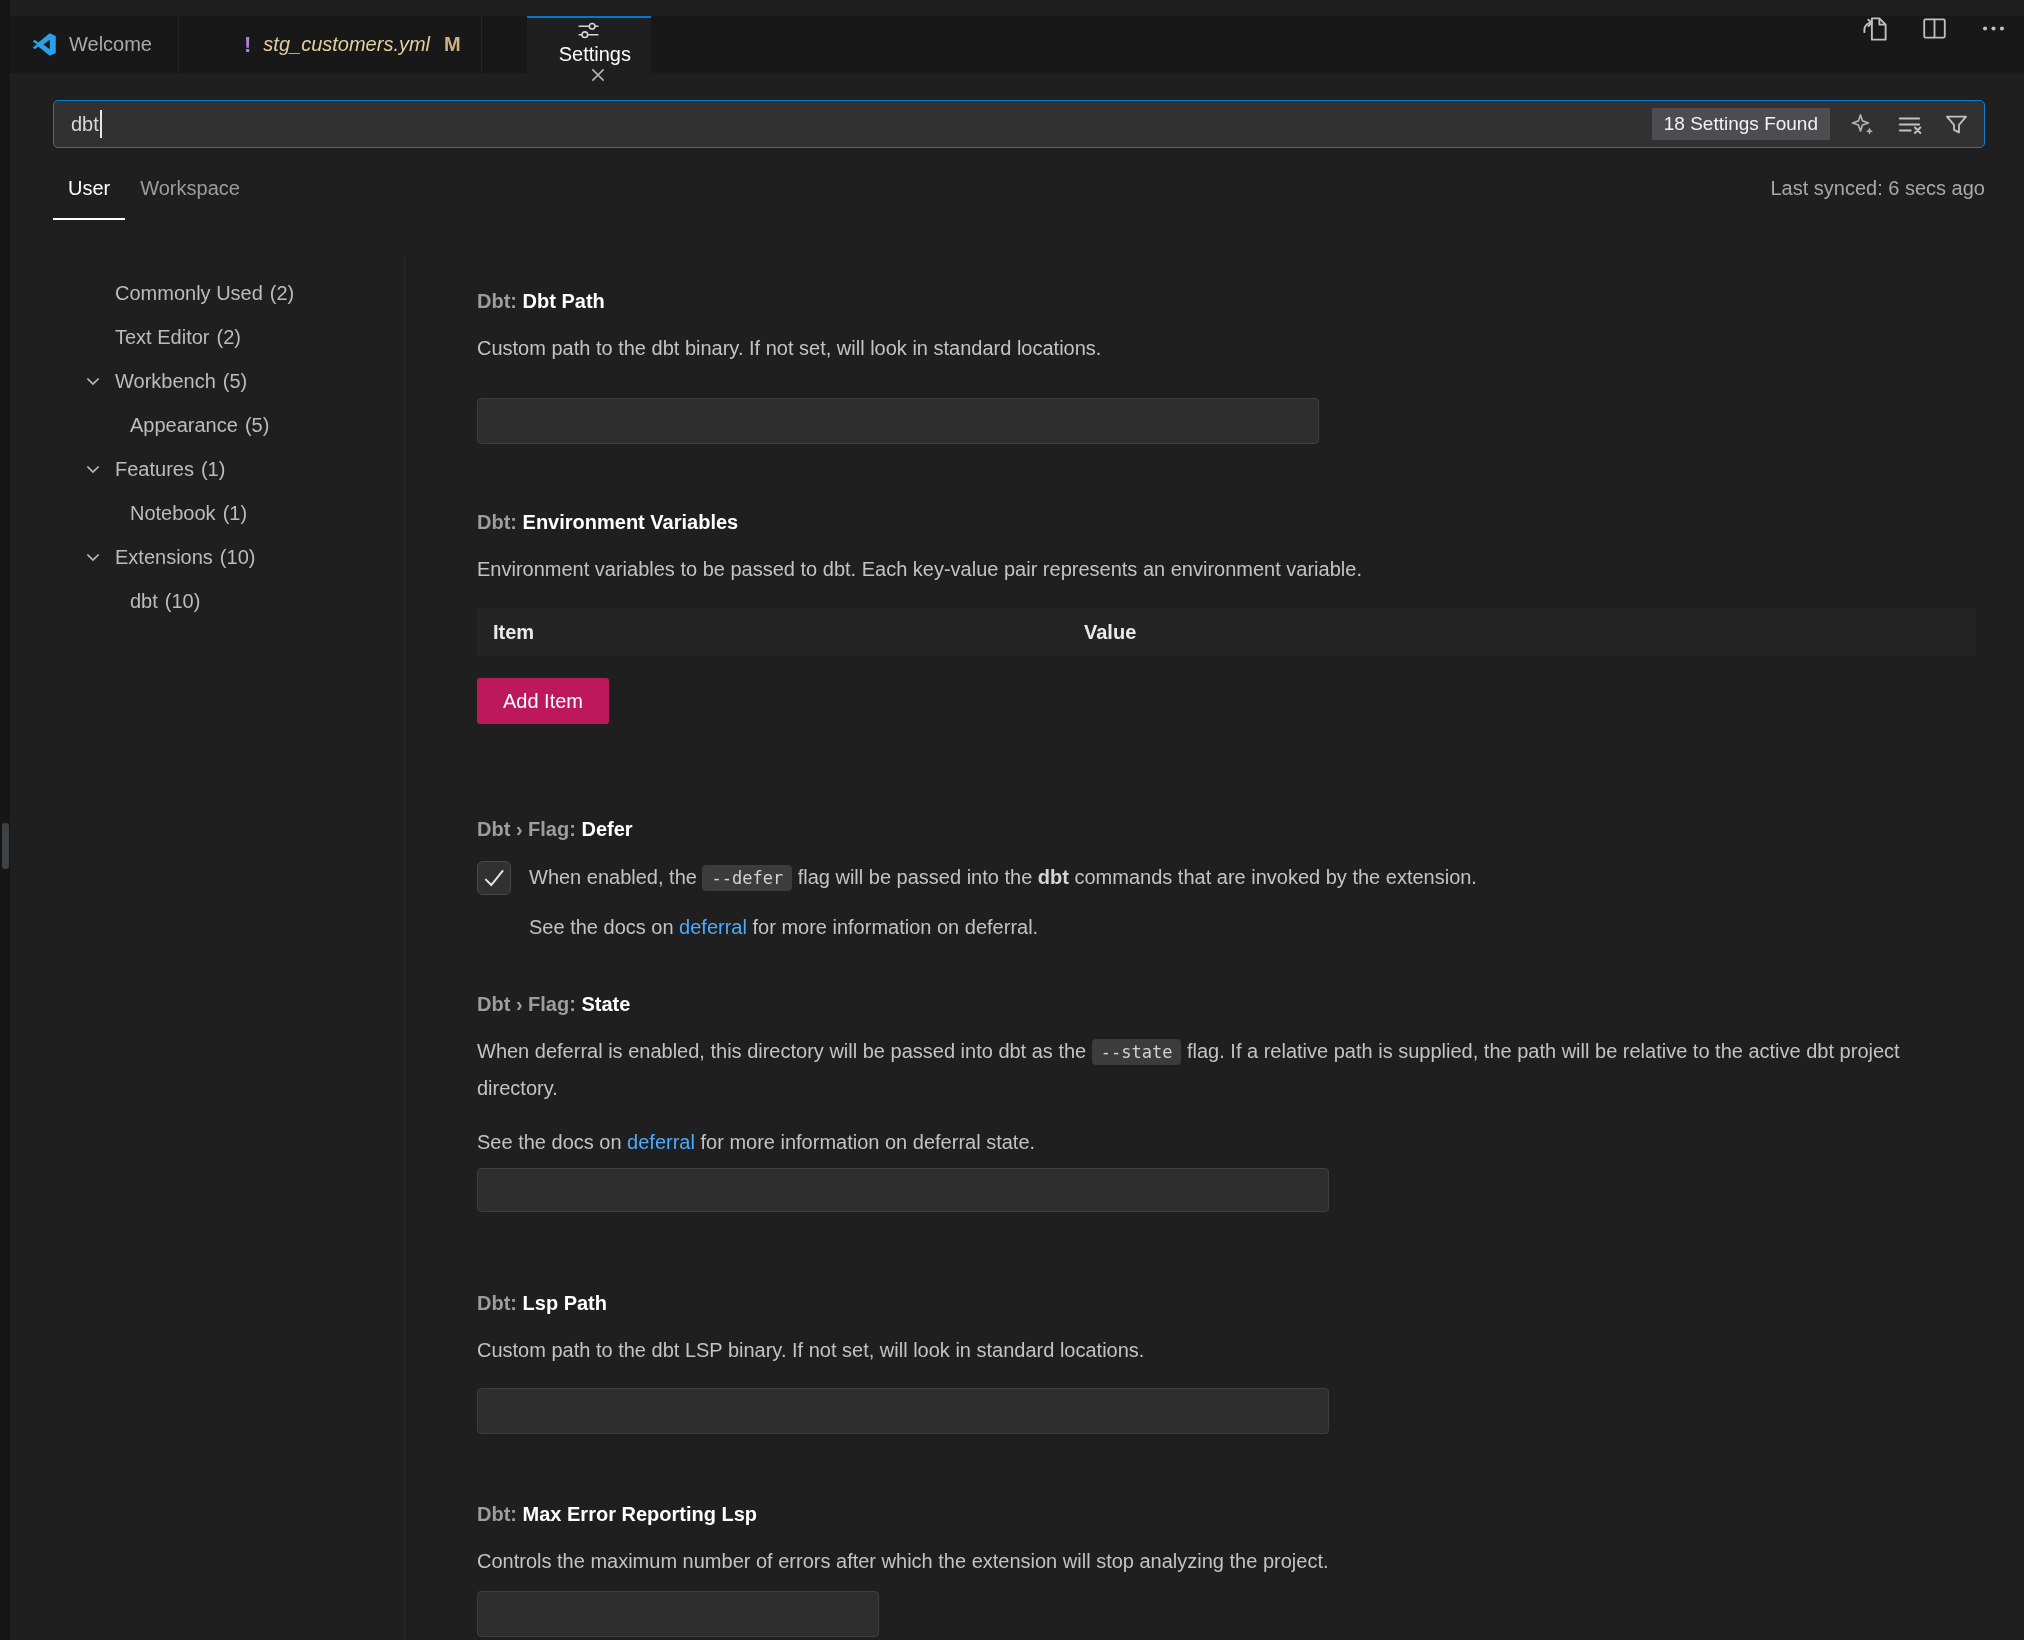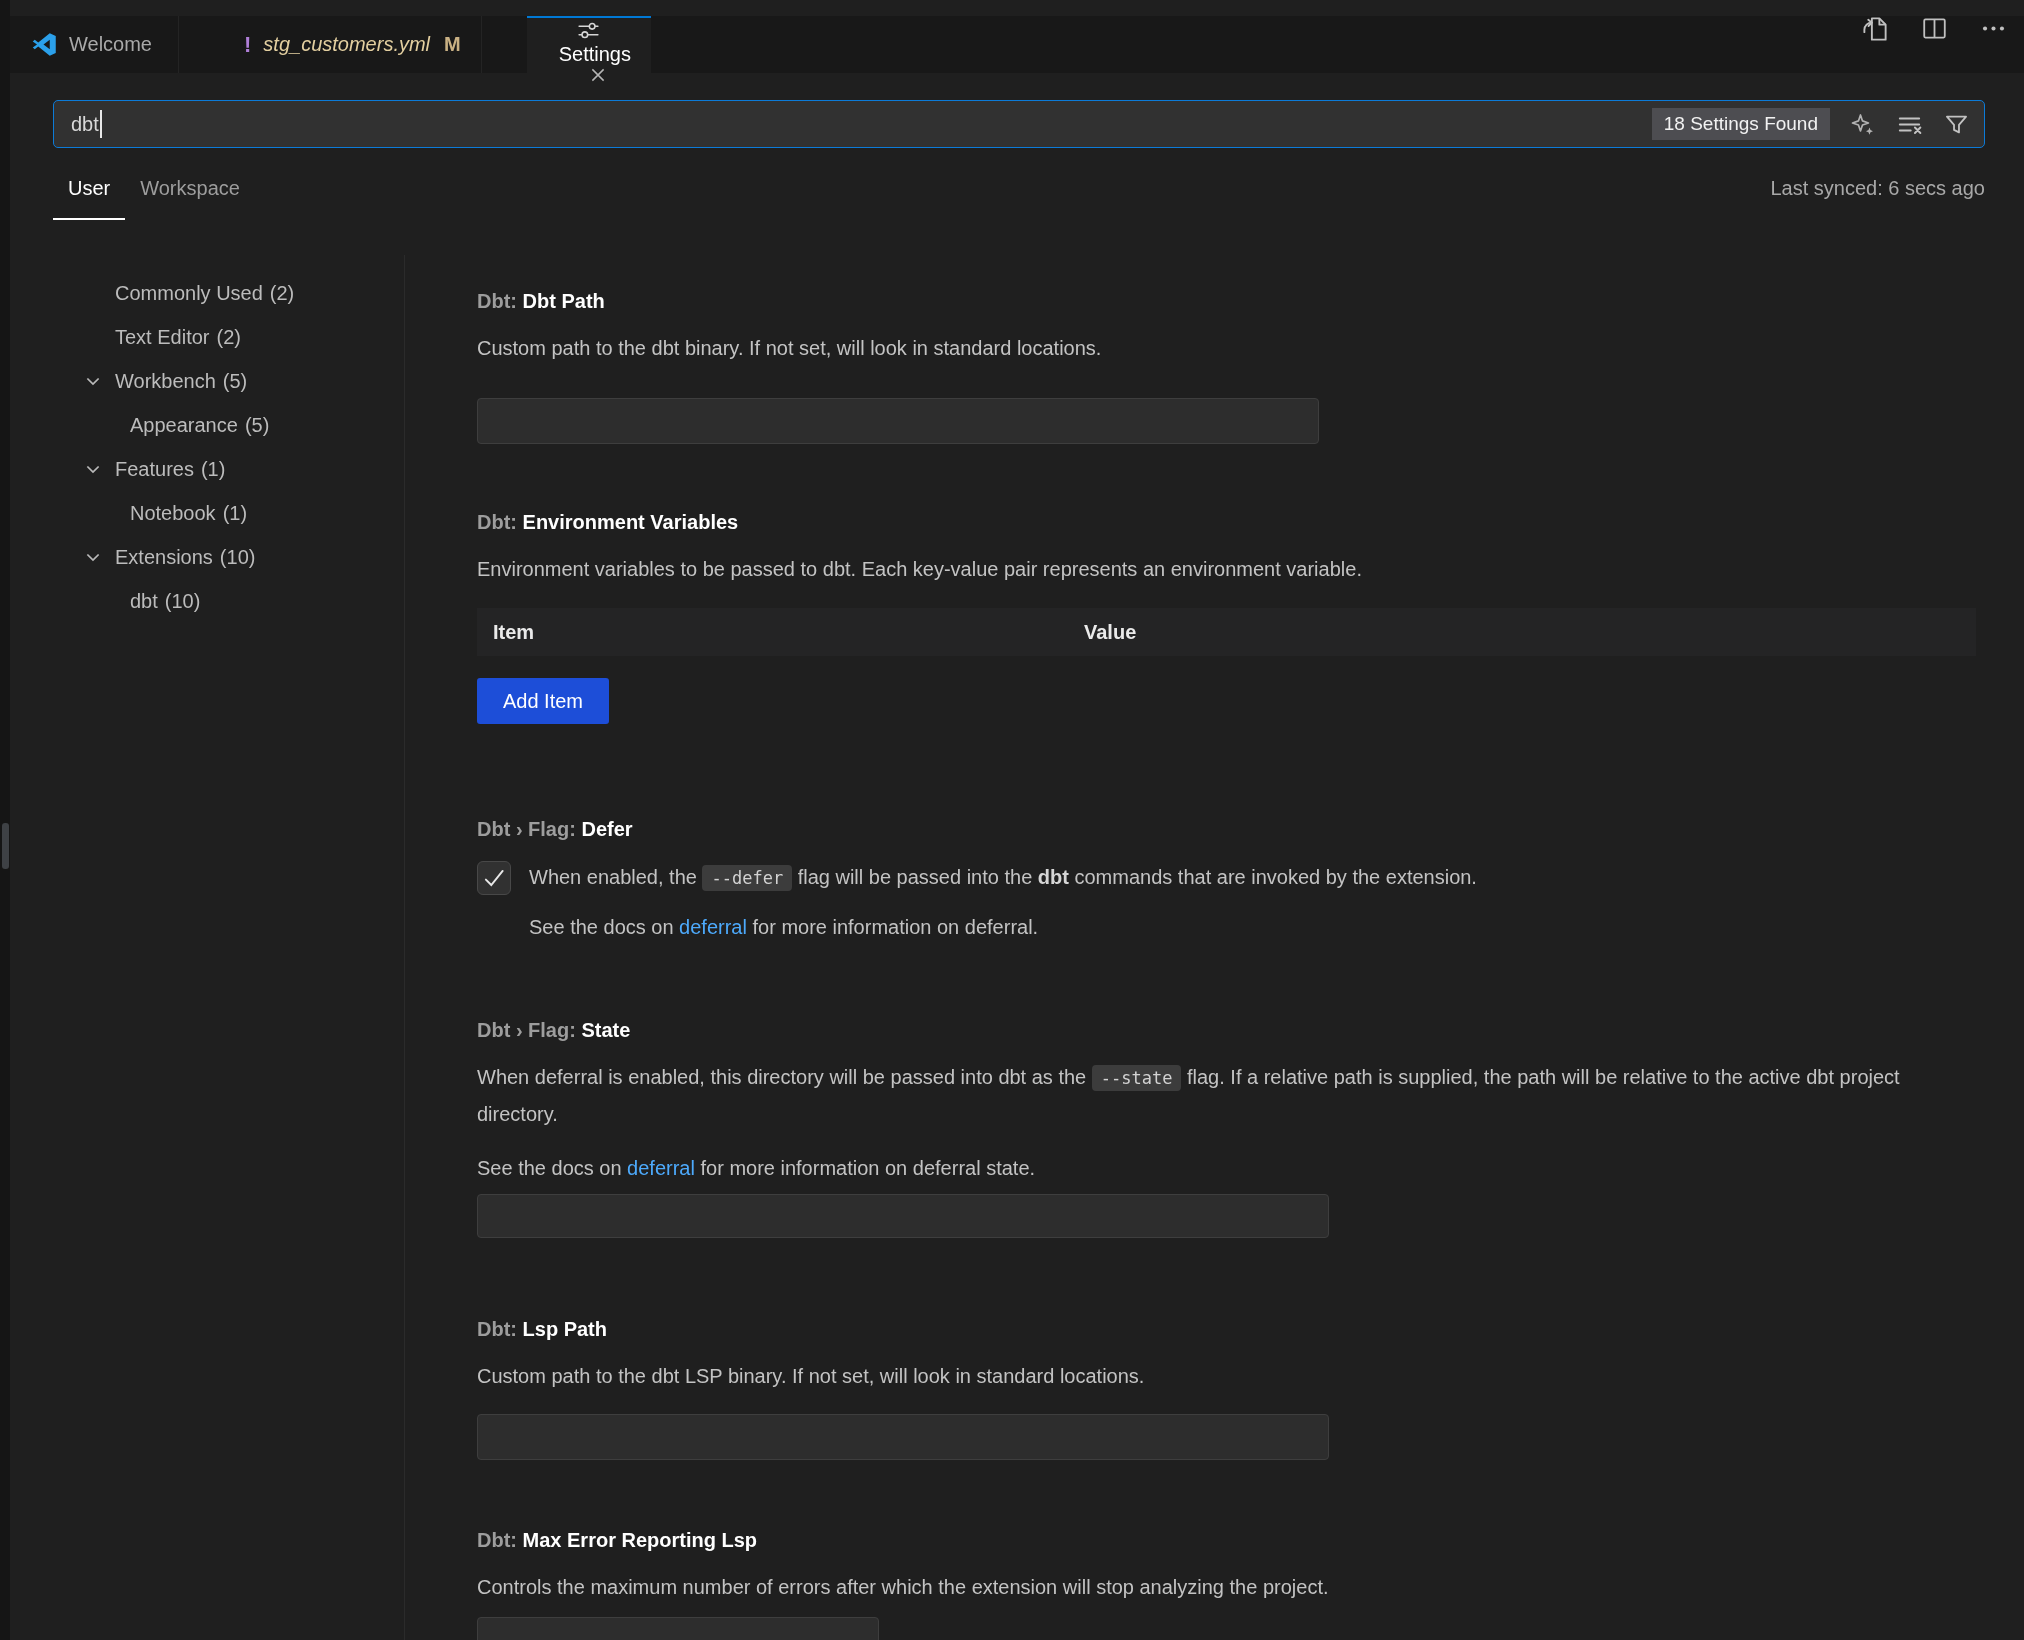--- a/index.html
+++ b/index.html
@@ -69,32 +69,32 @@
     height:46px; width:842px; color:#cccccc; font-size:20px; padding:0 12px; outline:none;
     font-family:"Liberation Sans","DejaVu Sans",sans-serif;
   }
 
   .sec-dbtpath { margin-top:0; }   .sec-dbtpath .txt-input { margin-top:32px; }
   .sec-env { margin-top:65px; }
   .tbl-header { margin-top:21px; height:48px; background:#242425; display:flex; align-items:center; }
   .tbl-header .col-item { width:607px; padding-left:16px; font-weight:700; color:#eaeaea; }
   .tbl-header .col-value { flex:1; font-weight:700; color:#eaeaea; }
   .btn-primary {
-    margin-top:22px; width:132px; height:46px; background:#1d4ed8; border:none; border-radius:3px;
+    margin-top:22px; width:132px; height:46px; background:#be185d; border:none; border-radius:3px;
     color:#ffffff; font-size:20px; cursor:pointer; font-family:"Liberation Sans","DejaVu Sans",sans-serif;
   }
   .sec-defer { margin-top:92px; }
   .check-row { margin-top:18px; display:flex; align-items:center; }
   .checkbox {
     width:34px; height:34px; background:#313131; border:1px solid #484848; border-radius:6px;
     display:flex; align-items:center; justify-content:center; cursor:pointer; flex-shrink:0;
   }
   .check-row .check-text { margin-left:18px; line-height:34px; color:#c3c3c3; }
   .docs-line { margin-top:14px; padding-left:52px; line-height:36px; color:#c3c3c3; }
-  .sec-state { margin-top:72px; }
+  .sec-state { margin-top:46px; }
   .sec-state .desc { max-width:1500px; }
   .sec-state .docs-line { padding-left:0; margin-top:18px; line-height:36px; }
   .sec-state .txt-input { margin-top:8px; width:852px; height:44px; }
   .sec-lsp { margin-top:78px; }  .sec-lsp .txt-input { margin-top:20px; width:852px; }
   .sec-maxerr { margin-top:67px; } .sec-maxerr .txt-input { margin-top:12px; width:402px; }
 
   strong { font-weight:700; color:#d6d6d6; }
 </style>
 </head>
 <body>

